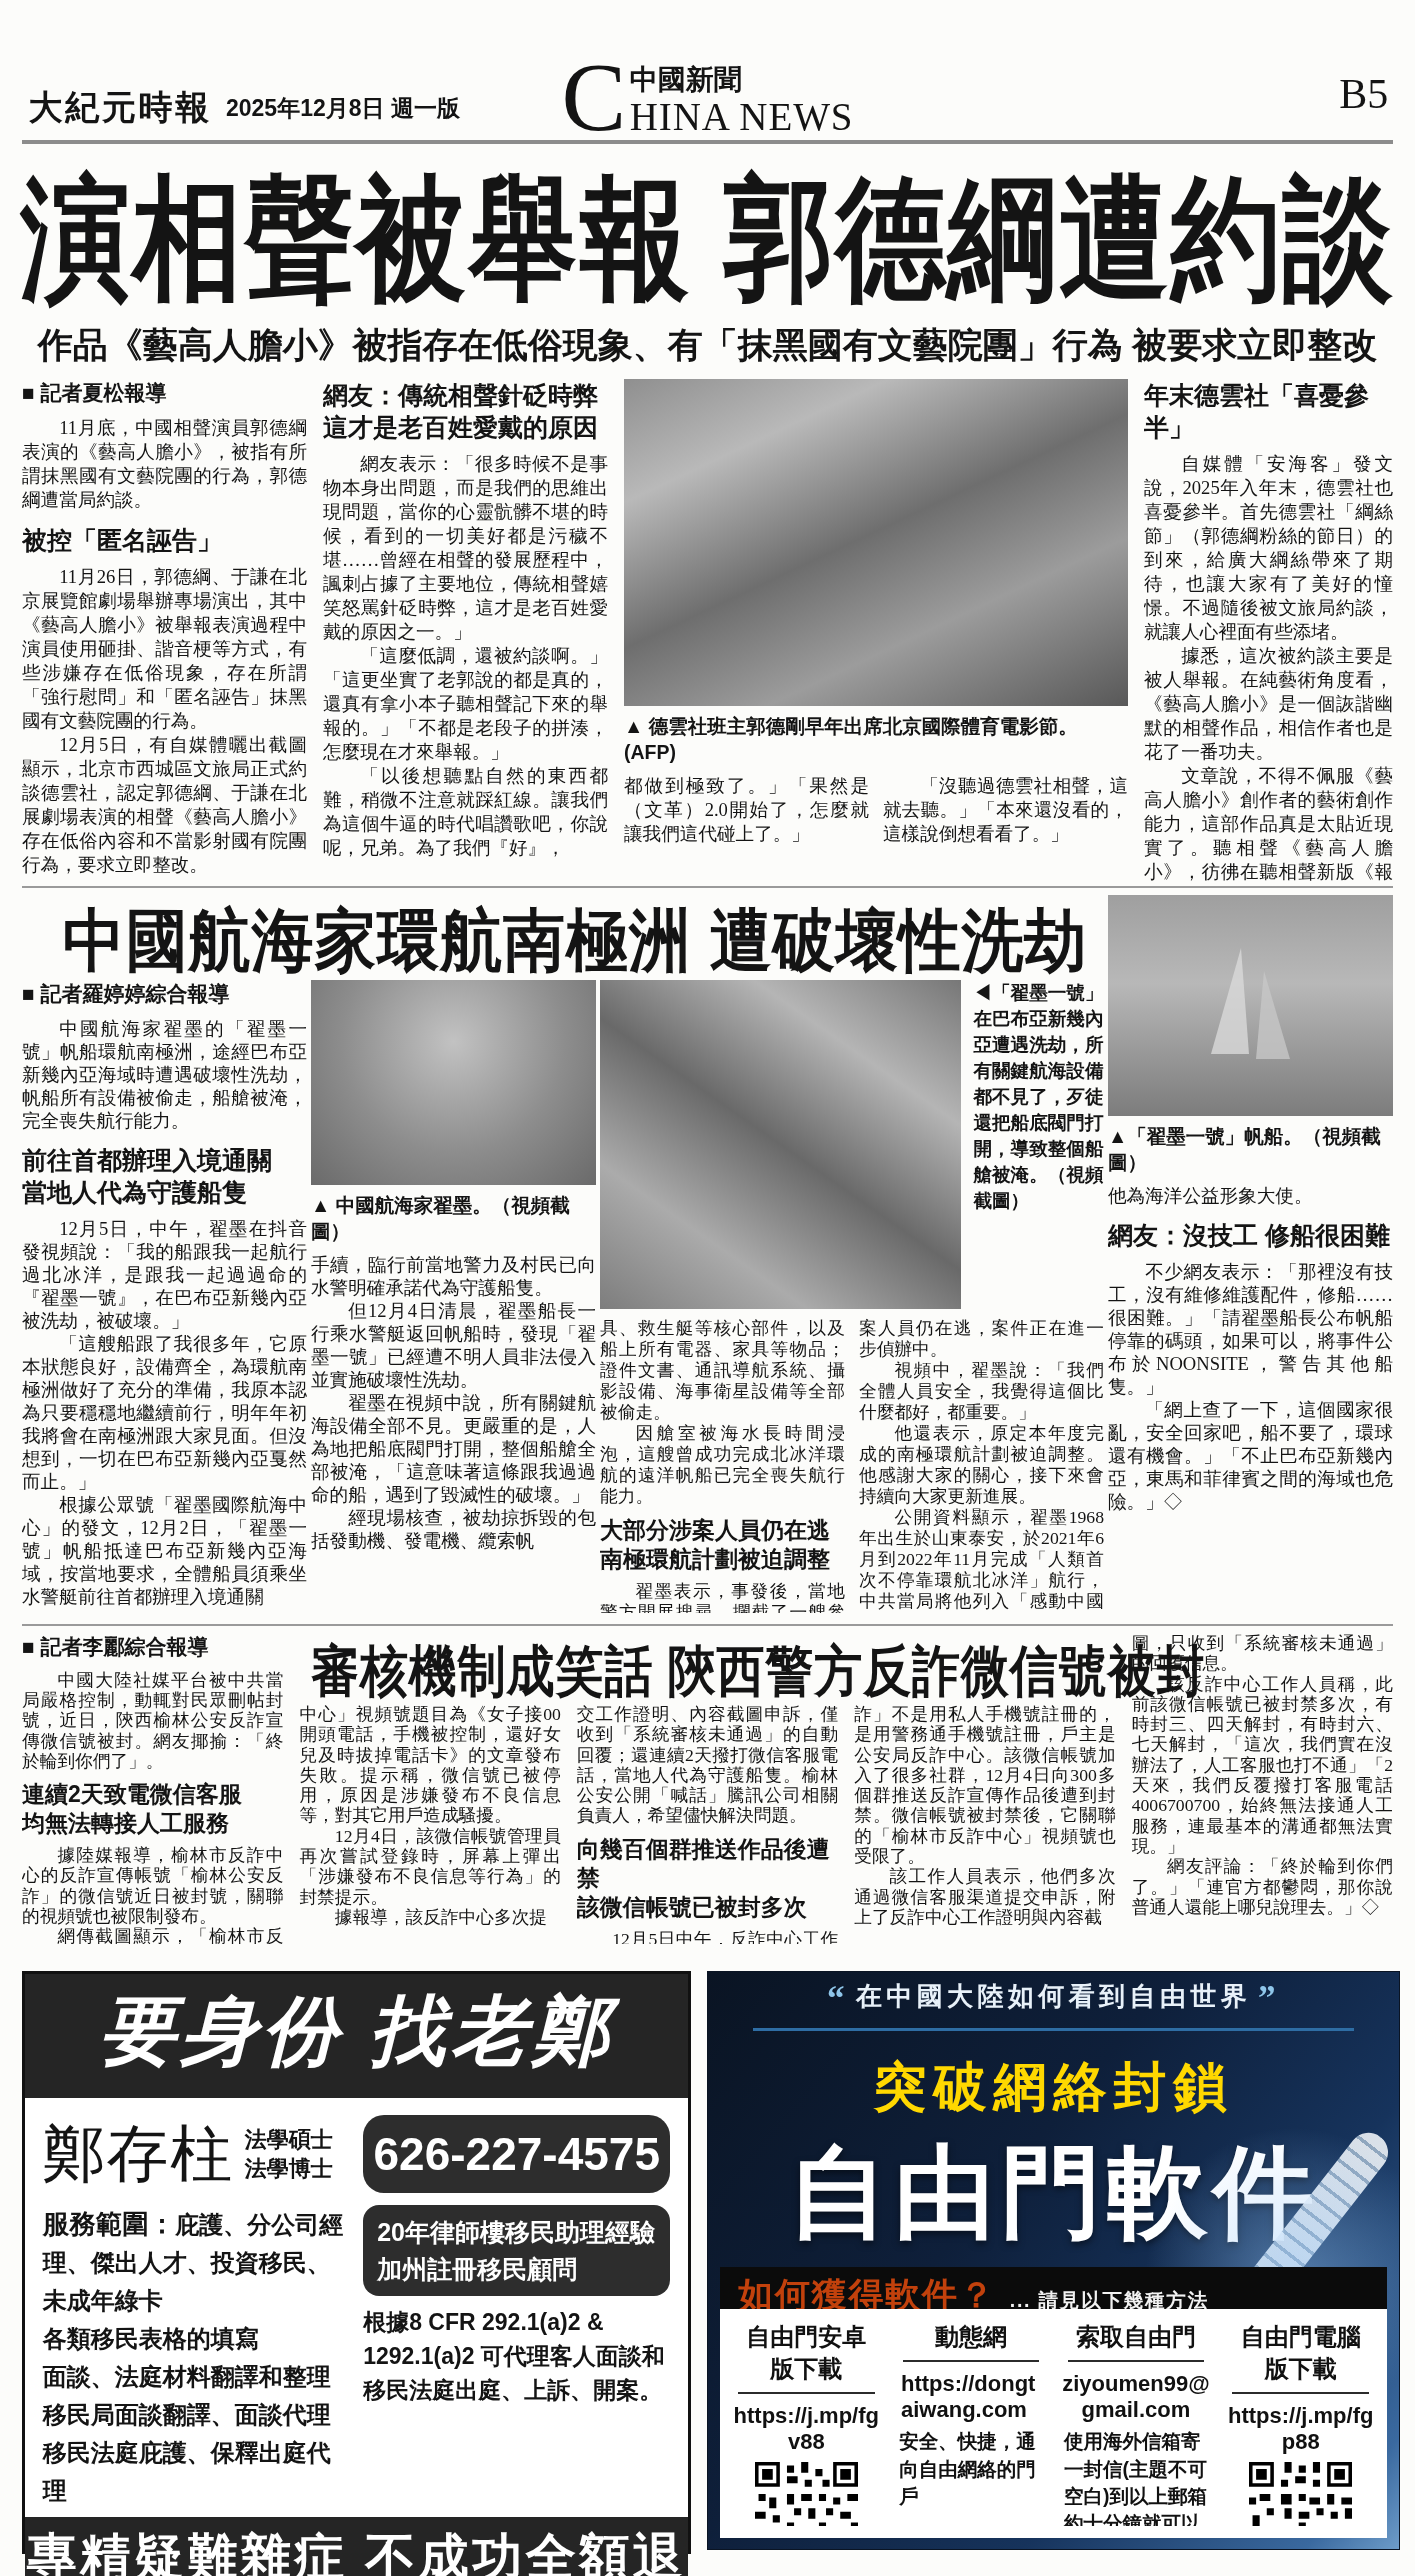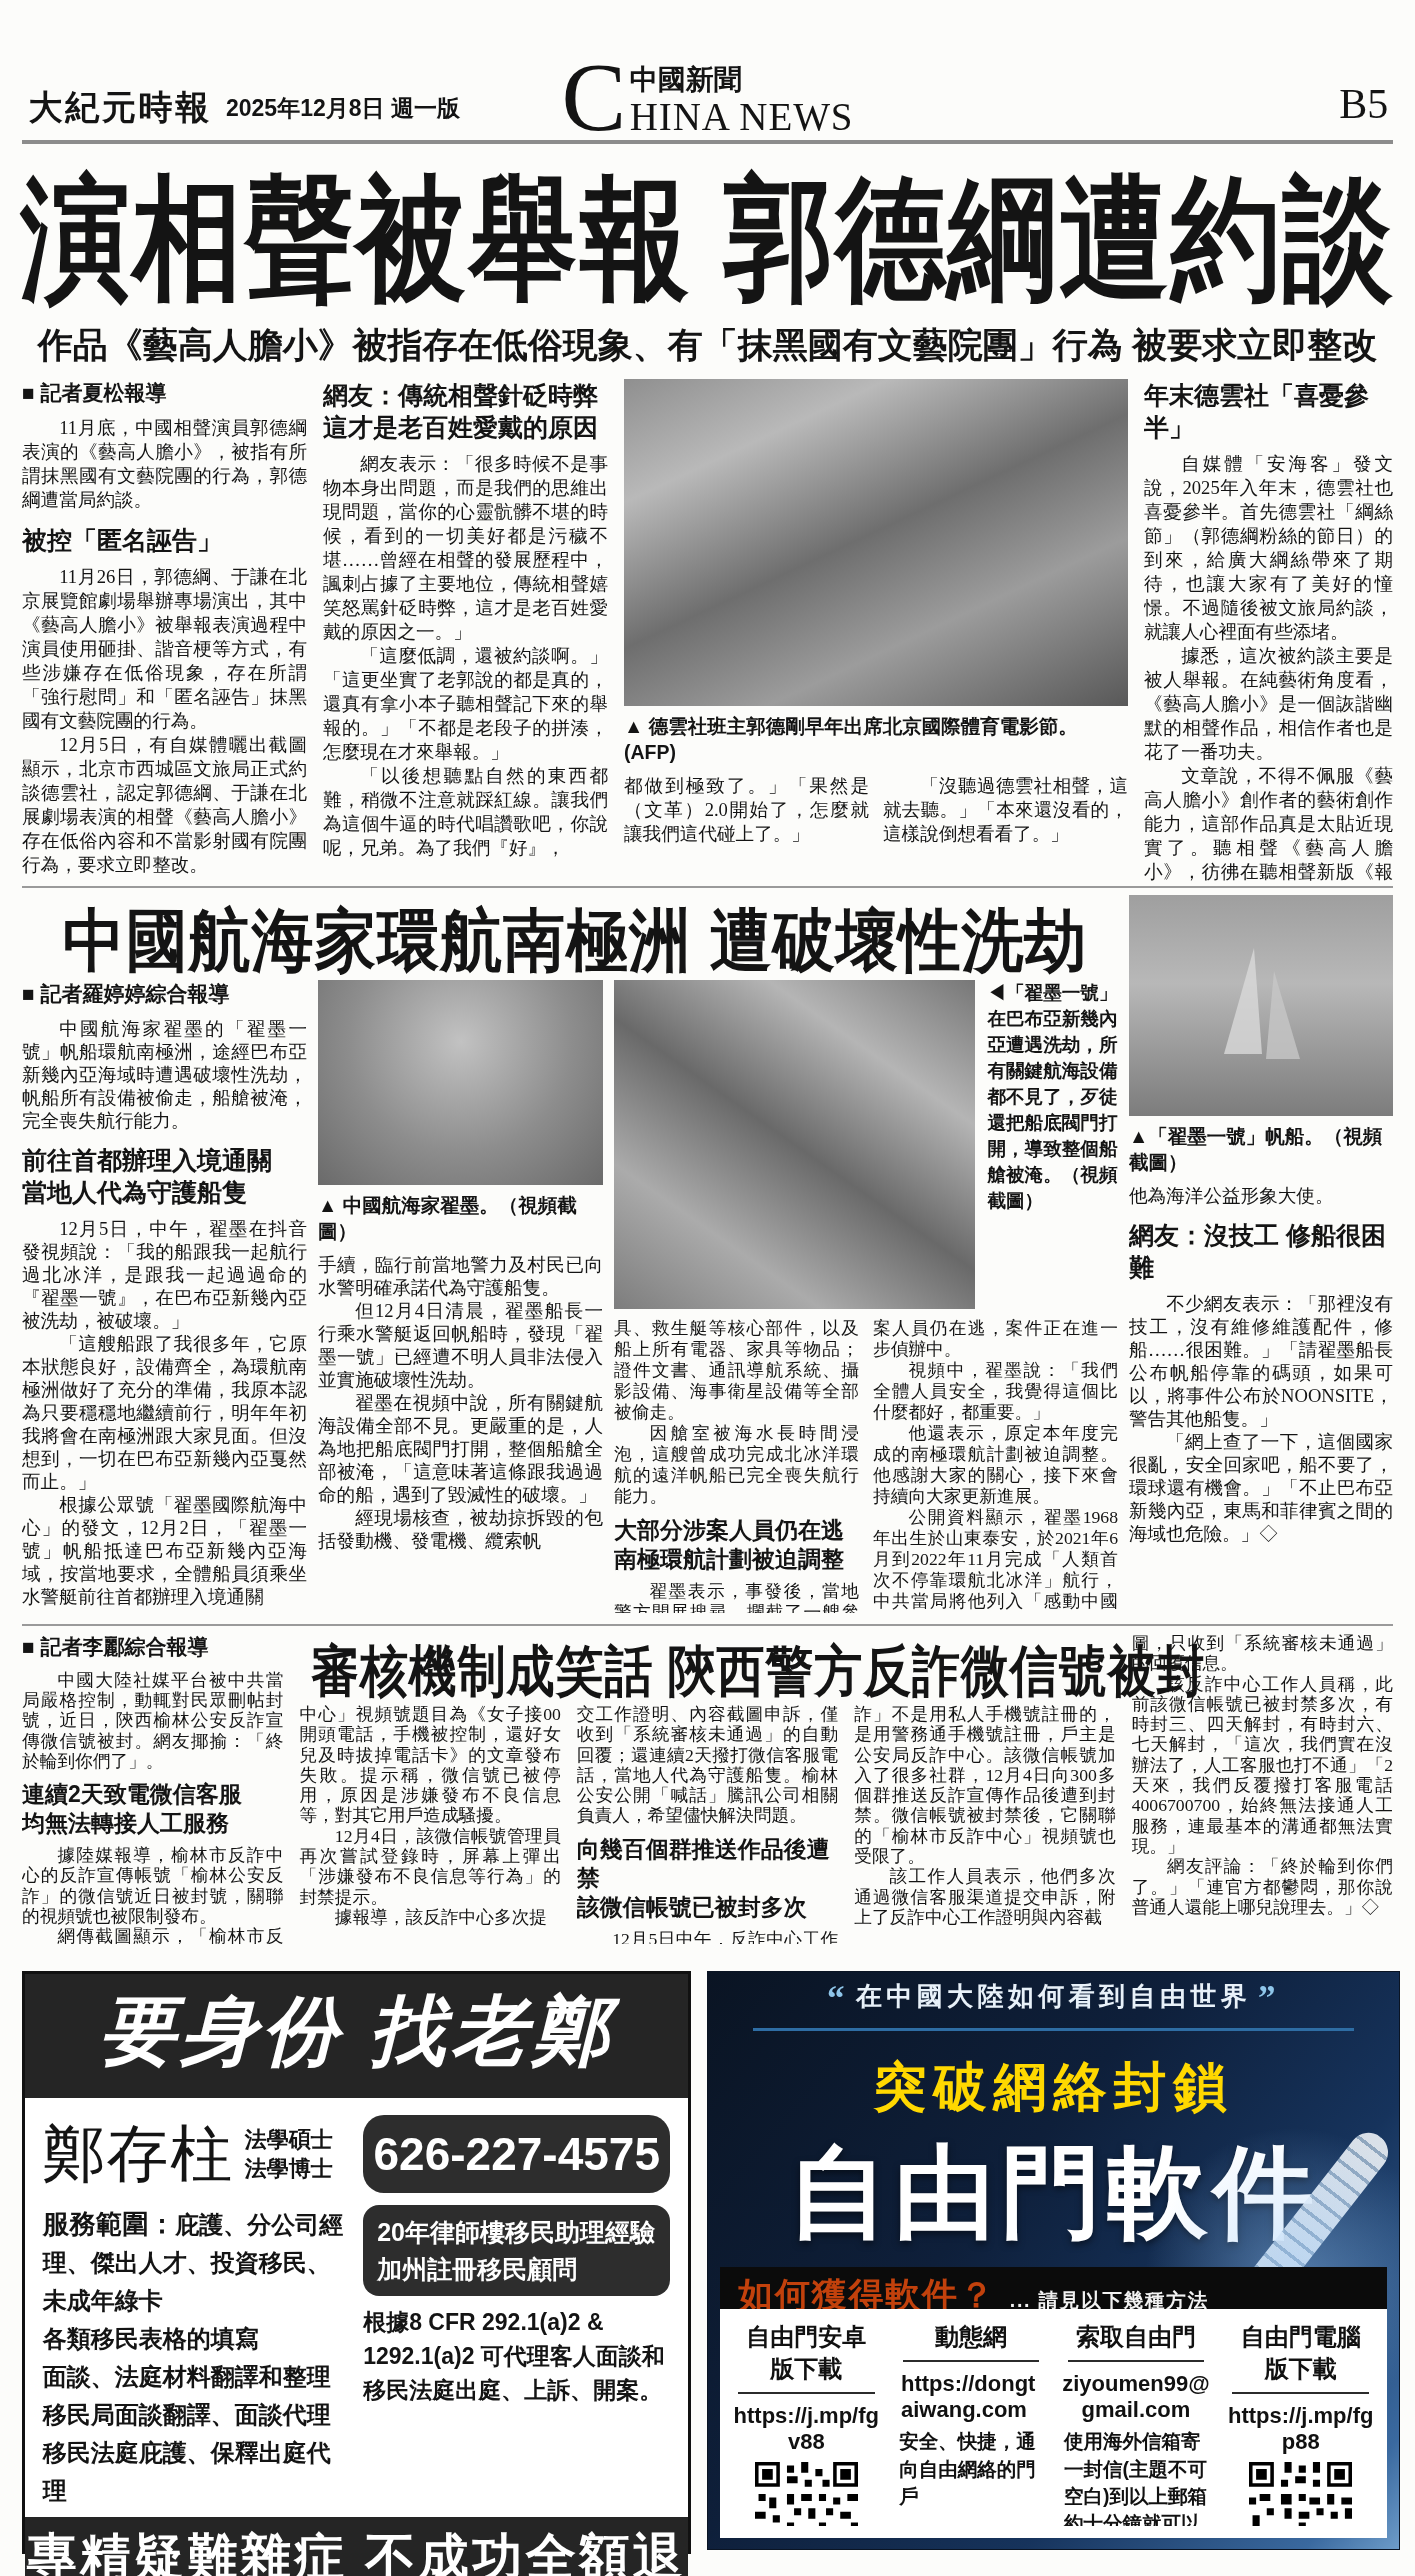--- a/index.html
+++ b/index.html
@@ -8,21 +8,21 @@
   
   .hdr{position:absolute;top:50px;left:25px;right:25px;height:88px;}
   .masthead-wrap{position:absolute;left:3.5px;bottom:7px;display:flex;align-items:center;}
   .masthead{font-size:34px;font-weight:900;letter-spacing:2.7px;font-family:"Liberation Serif",serif;}
   .hdr-date{font-size:23px;font-weight:700;font-family:"Liberation Sans",sans-serif;margin-left:14px;}
   .section-block{position:absolute;left:50%;transform:translateX(-50%);bottom:0;display:flex;align-items:flex-end;}
   .big-c{font-size:97px;line-height:.82;font-family:"Liberation Serif",serif;}
   .section-col{display:flex;flex-direction:column;margin-left:3.5px;}
   .section-zh{font-size:28px;font-weight:700;line-height:32px;}
   .section-en{font-size:39px;line-height:42px;font-family:"Liberation Serif",serif;letter-spacing:0.9px;}
-  .page-no{position:absolute;right:1.8px;bottom:10px;font-size:42px;font-family:"Liberation Serif",serif;margin-top:16px;}
+  .page-no{position:absolute;right:1.8px;bottom:20px;font-size:42px;font-family:"Liberation Serif",serif;margin-top:16px;}
   .rule-top{position:absolute;top:140px;left:22px;width:1371px;height:4.4px;background:#8c8c8c;}
   
   .byline{font-family:"Liberation Sans",sans-serif;font-weight:700;font-size:21px;margin:0 0 8.8px;}
   p.body{font-size:18.6px;line-height:24px;text-align:justify;margin:0;text-indent:2em;}
   p.cont{text-indent:0;}
   .subhd{font-family:"Liberation Sans",sans-serif;font-weight:900;font-size:25px;line-height:32px;margin:12.4px 0 8.8px;}
   .caption{font-family:"Liberation Sans",sans-serif;font-weight:700;font-size:19.5px;line-height:26px;margin:7px 0 8.8px;}
   .col{overflow:hidden;}
   .photo{position:relative;width:100%;}
   .divider{position:absolute;left:22px;width:1371px;height:1.8px;background:#9a9a9a;}
@@ -34,21 +34,21 @@
     font-family:"Liberation Sans",sans-serif;font-weight:900;font-size:35px;white-space:nowrap;}
   .a1-body{position:absolute;top:379px;left:22px;width:1371px;height:506px;display:flex;gap:16px;}
   .w322{width:285px;flex:none;} .w570{width:504px;flex:none;} .flex1{flex:1;}
   .ph1{height:327px;background:linear-gradient(155deg,#8f8f8f 0%,#b9b9b9 22%,#6e6e6e 48%,#9c9c9c 70%,#585858 100%);}
   .minirow{display:flex;gap:14px;}
   .mini{flex:1;overflow:hidden;}
   
   .a2-headline{position:absolute;top:895px;left:22px;width:1106px;text-align:center;
     font-family:"Liberation Sans",sans-serif;font-weight:900;font-size:62px;letter-spacing:0.9px;
     transform:scaleY(1.1);transform-origin:top;white-space:nowrap;}
-  .a2-body{position:absolute;top:980px;left:22px;width:1371px;height:633px;display:flex;gap:11px;}
+  .a2-body{position:absolute;top:980px;left:22px;width:1371px;height:633px;display:flex;gap:4px;}
   .a2-body p.body{font-size:18.6px;line-height:23px;}
   .ph2{height:205px;background:radial-gradient(circle at 50% 30%,#c2c2c2 0%,#8d8d8d 55%,#6a6a6a 100%);}
   .wreck-row{display:flex;gap:12.4px;height:329px;margin-bottom:8.8px;}
   .ph3{width:361px;flex:none;height:329px;background:linear-gradient(35deg,#7d7d7d 0%,#ababab 25%,#696969 50%,#b5b5b5 75%,#777 100%);}
   .sidecap{flex:1;font-family:"Liberation Sans",sans-serif;font-weight:700;font-size:18.6px;line-height:26px;overflow:hidden;}
   .a2-mini p.body{font-size:17.7px;line-height:21px;}
   .a2-mini .subhd{font-size:23px;line-height:29px;margin:8.8px 0 7px;}
   .a2-colE{margin-top:-85px;}
   .ph4{height:221px;background:linear-gradient(180deg,#9f9f9f 0%,#b8b8b8 40%,#7c7c7c 100%);}
   .sail{position:absolute;left:36%;bottom:28%;width:0;height:0;border-left:30px solid transparent;

